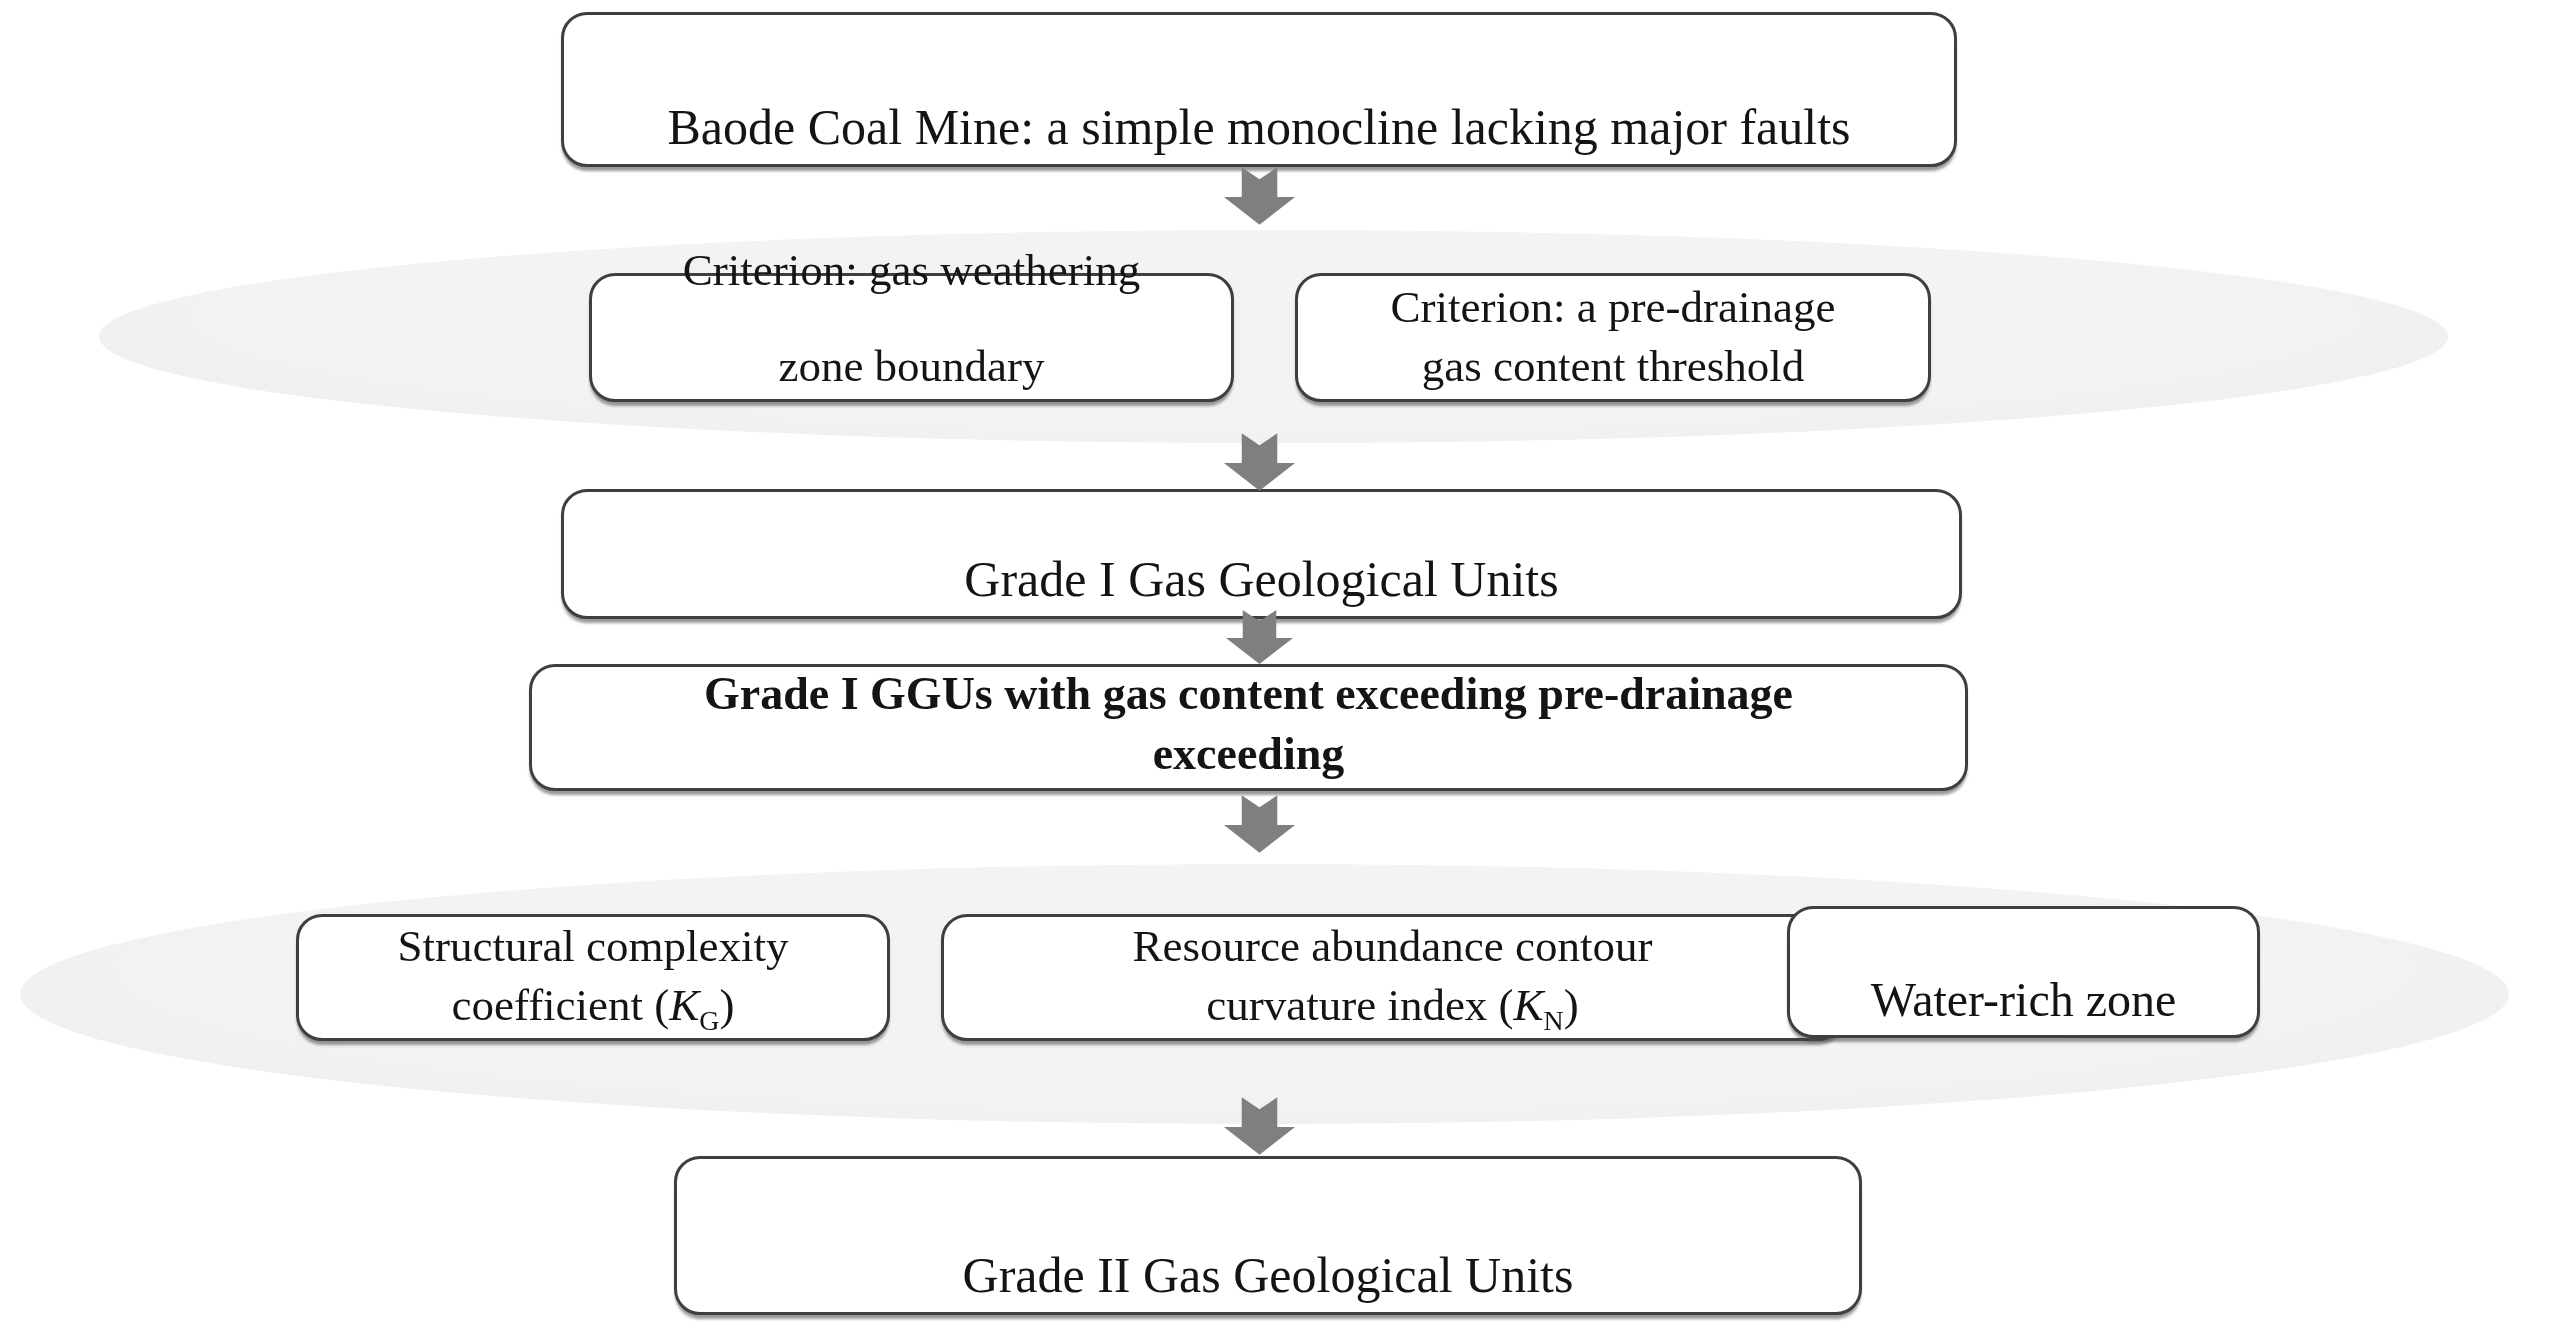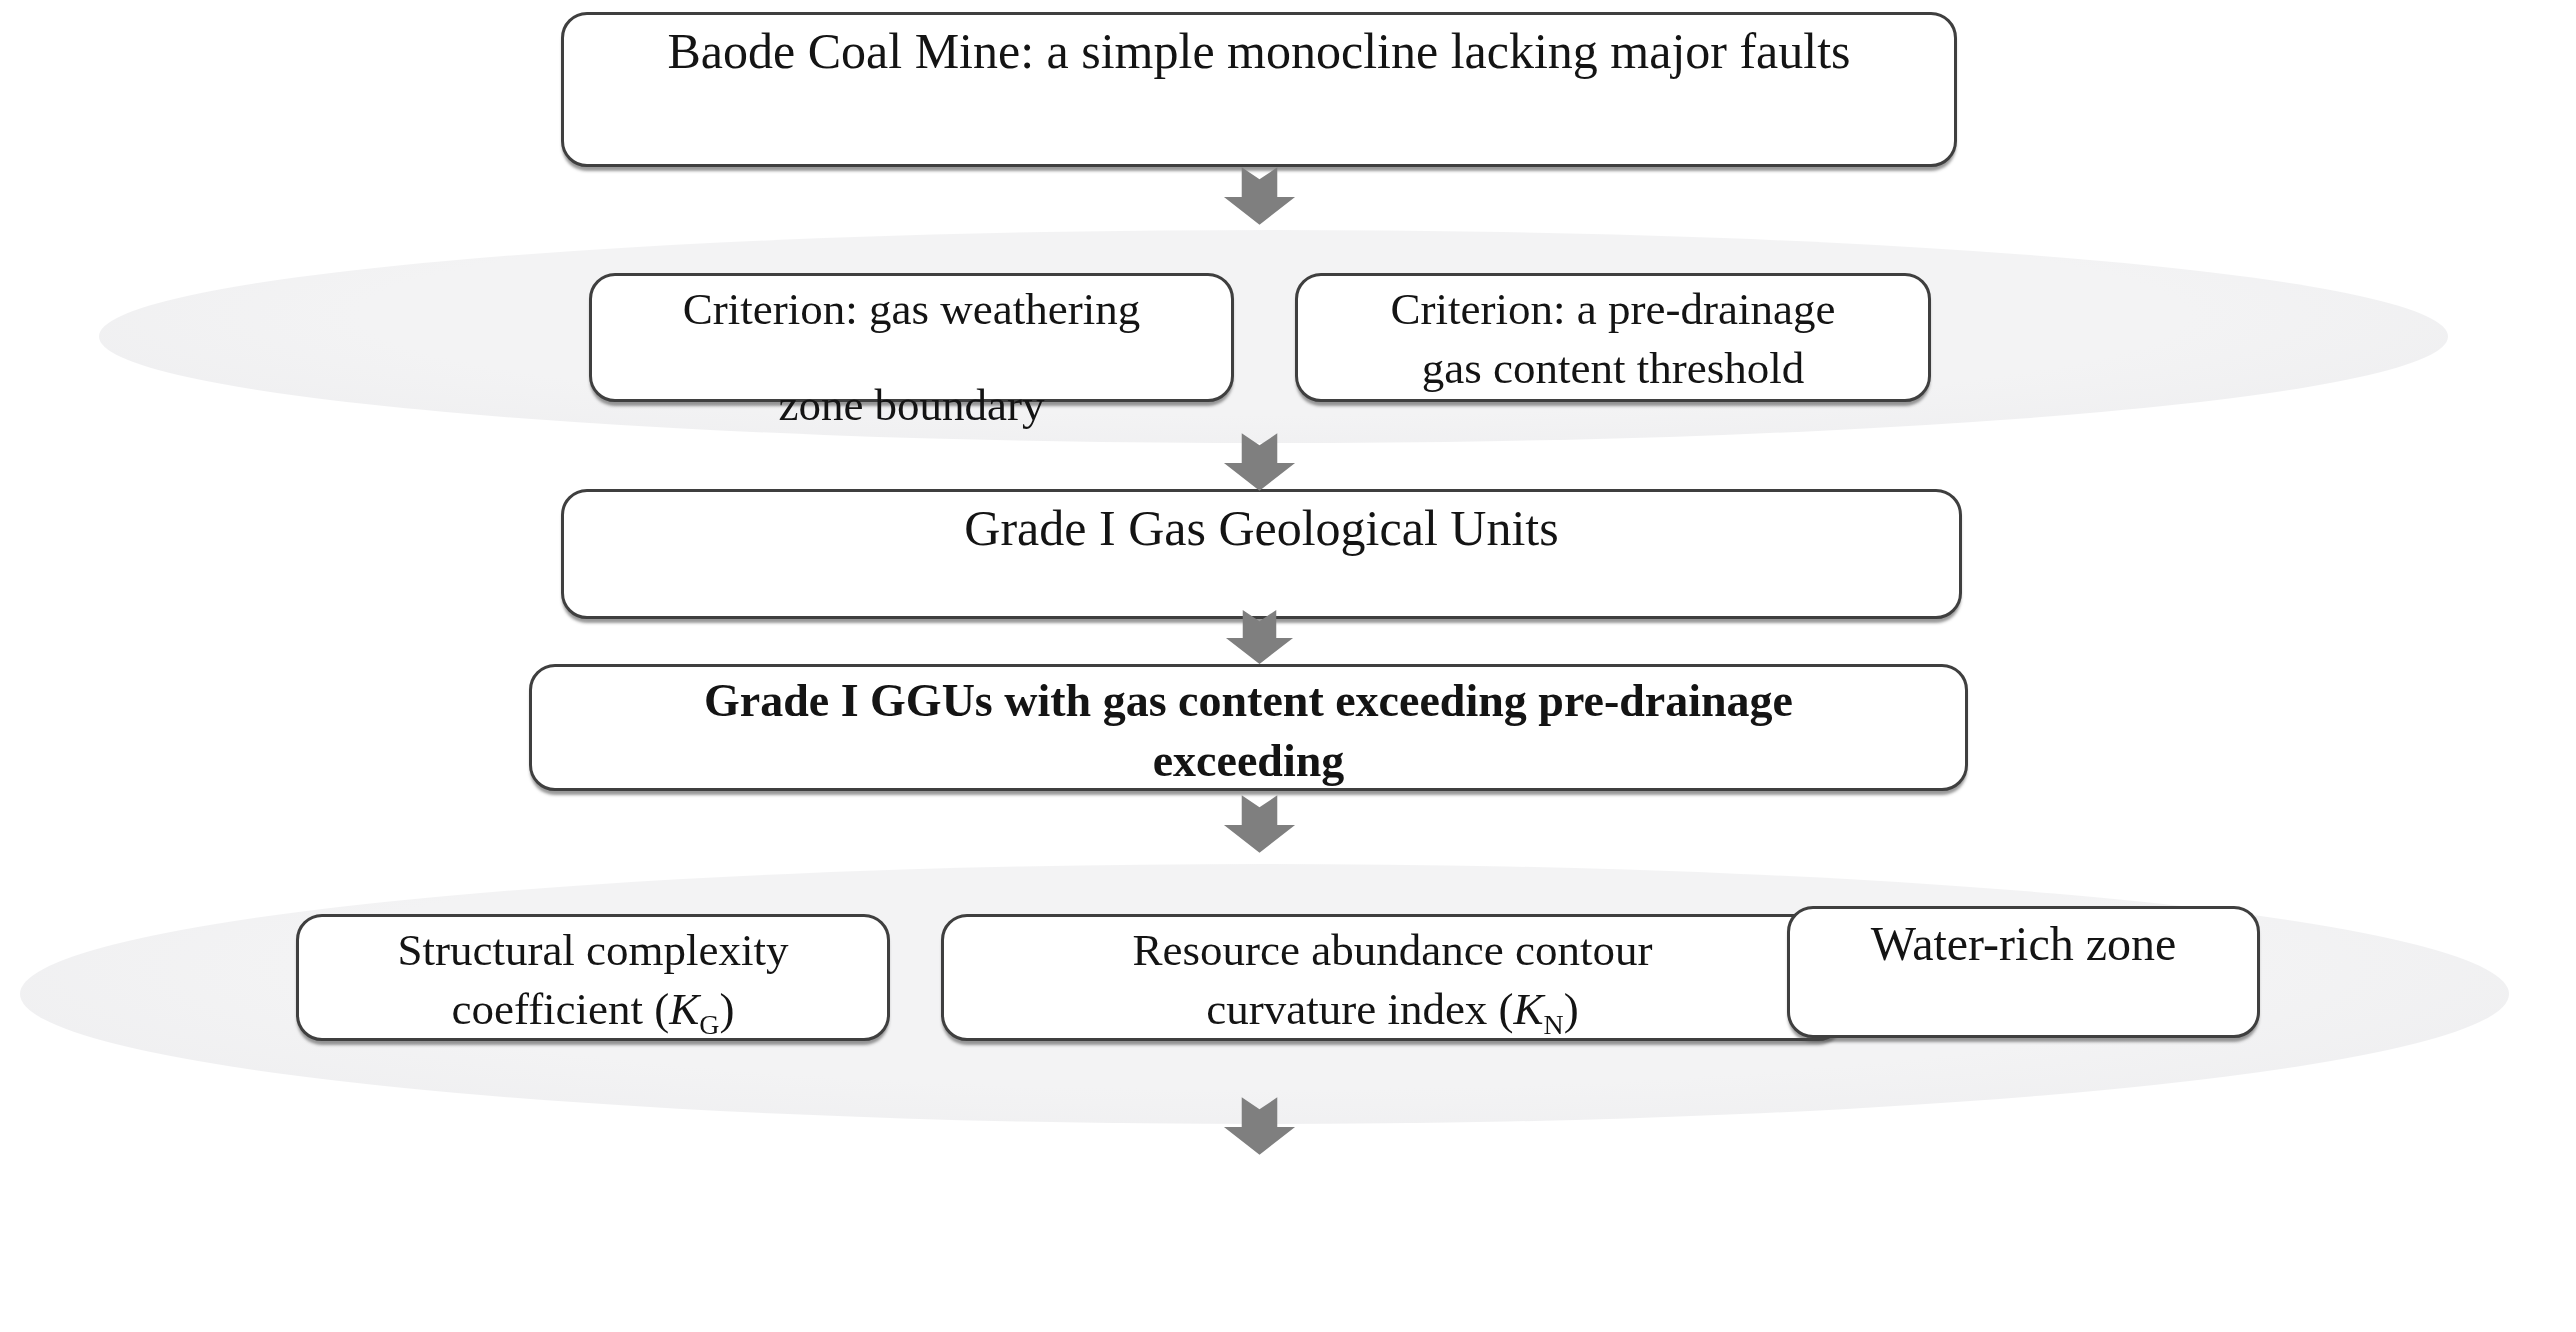--- a/index.html
+++ b/index.html
@@ -26,21 +26,21 @@
   }
   .node{
     position:absolute;
     background:var(--box-fill);
     border:3.5px solid var(--box-border);
     border-radius:26px;
     box-shadow:0 5px 3px -1px rgba(70,70,70,0.55);
     display:flex;
     flex-direction:column;
     align-items:center;
-    justify-content:flex-start;
+    justify-content:flex-end;
     text-align:center;
     z-index:2;
     box-sizing:border-box;
     padding:4px 18px;
     line-height:1.3;
   }
   .fs-lg{font-size:50px;}
   .fs-md{font-size:46px;font-weight:bold;}
   .fs-sm{font-size:45px;}
   .fs-water{font-size:48px;}
@@ -120,15 +120,18 @@
   <div class="node fs-water" style="left:1780px;top:906px;width:473px;height:132px;margin-left:7px;">
     <span class="line">Water-rich zone</span>
   </div>
 
   <div class="arrow" style="left:1220px;top:1097px;">
     <svg viewBox="0 0 80 58" aria-hidden="true">
         <polygon fill="currentColor" points="22,0 40,12 58,0 58,30 76,30 40,58 4,30 22,30"></polygon>
       </svg>
   </div>
 
+  <div class="node fs-lg" style="left:674px;top:1156px;width:1188px;height:159px;">
+    <span class="line">Grade II Gas Geological Units</span>
+  </div>
 
 </div>
 
 
 </body></html>

